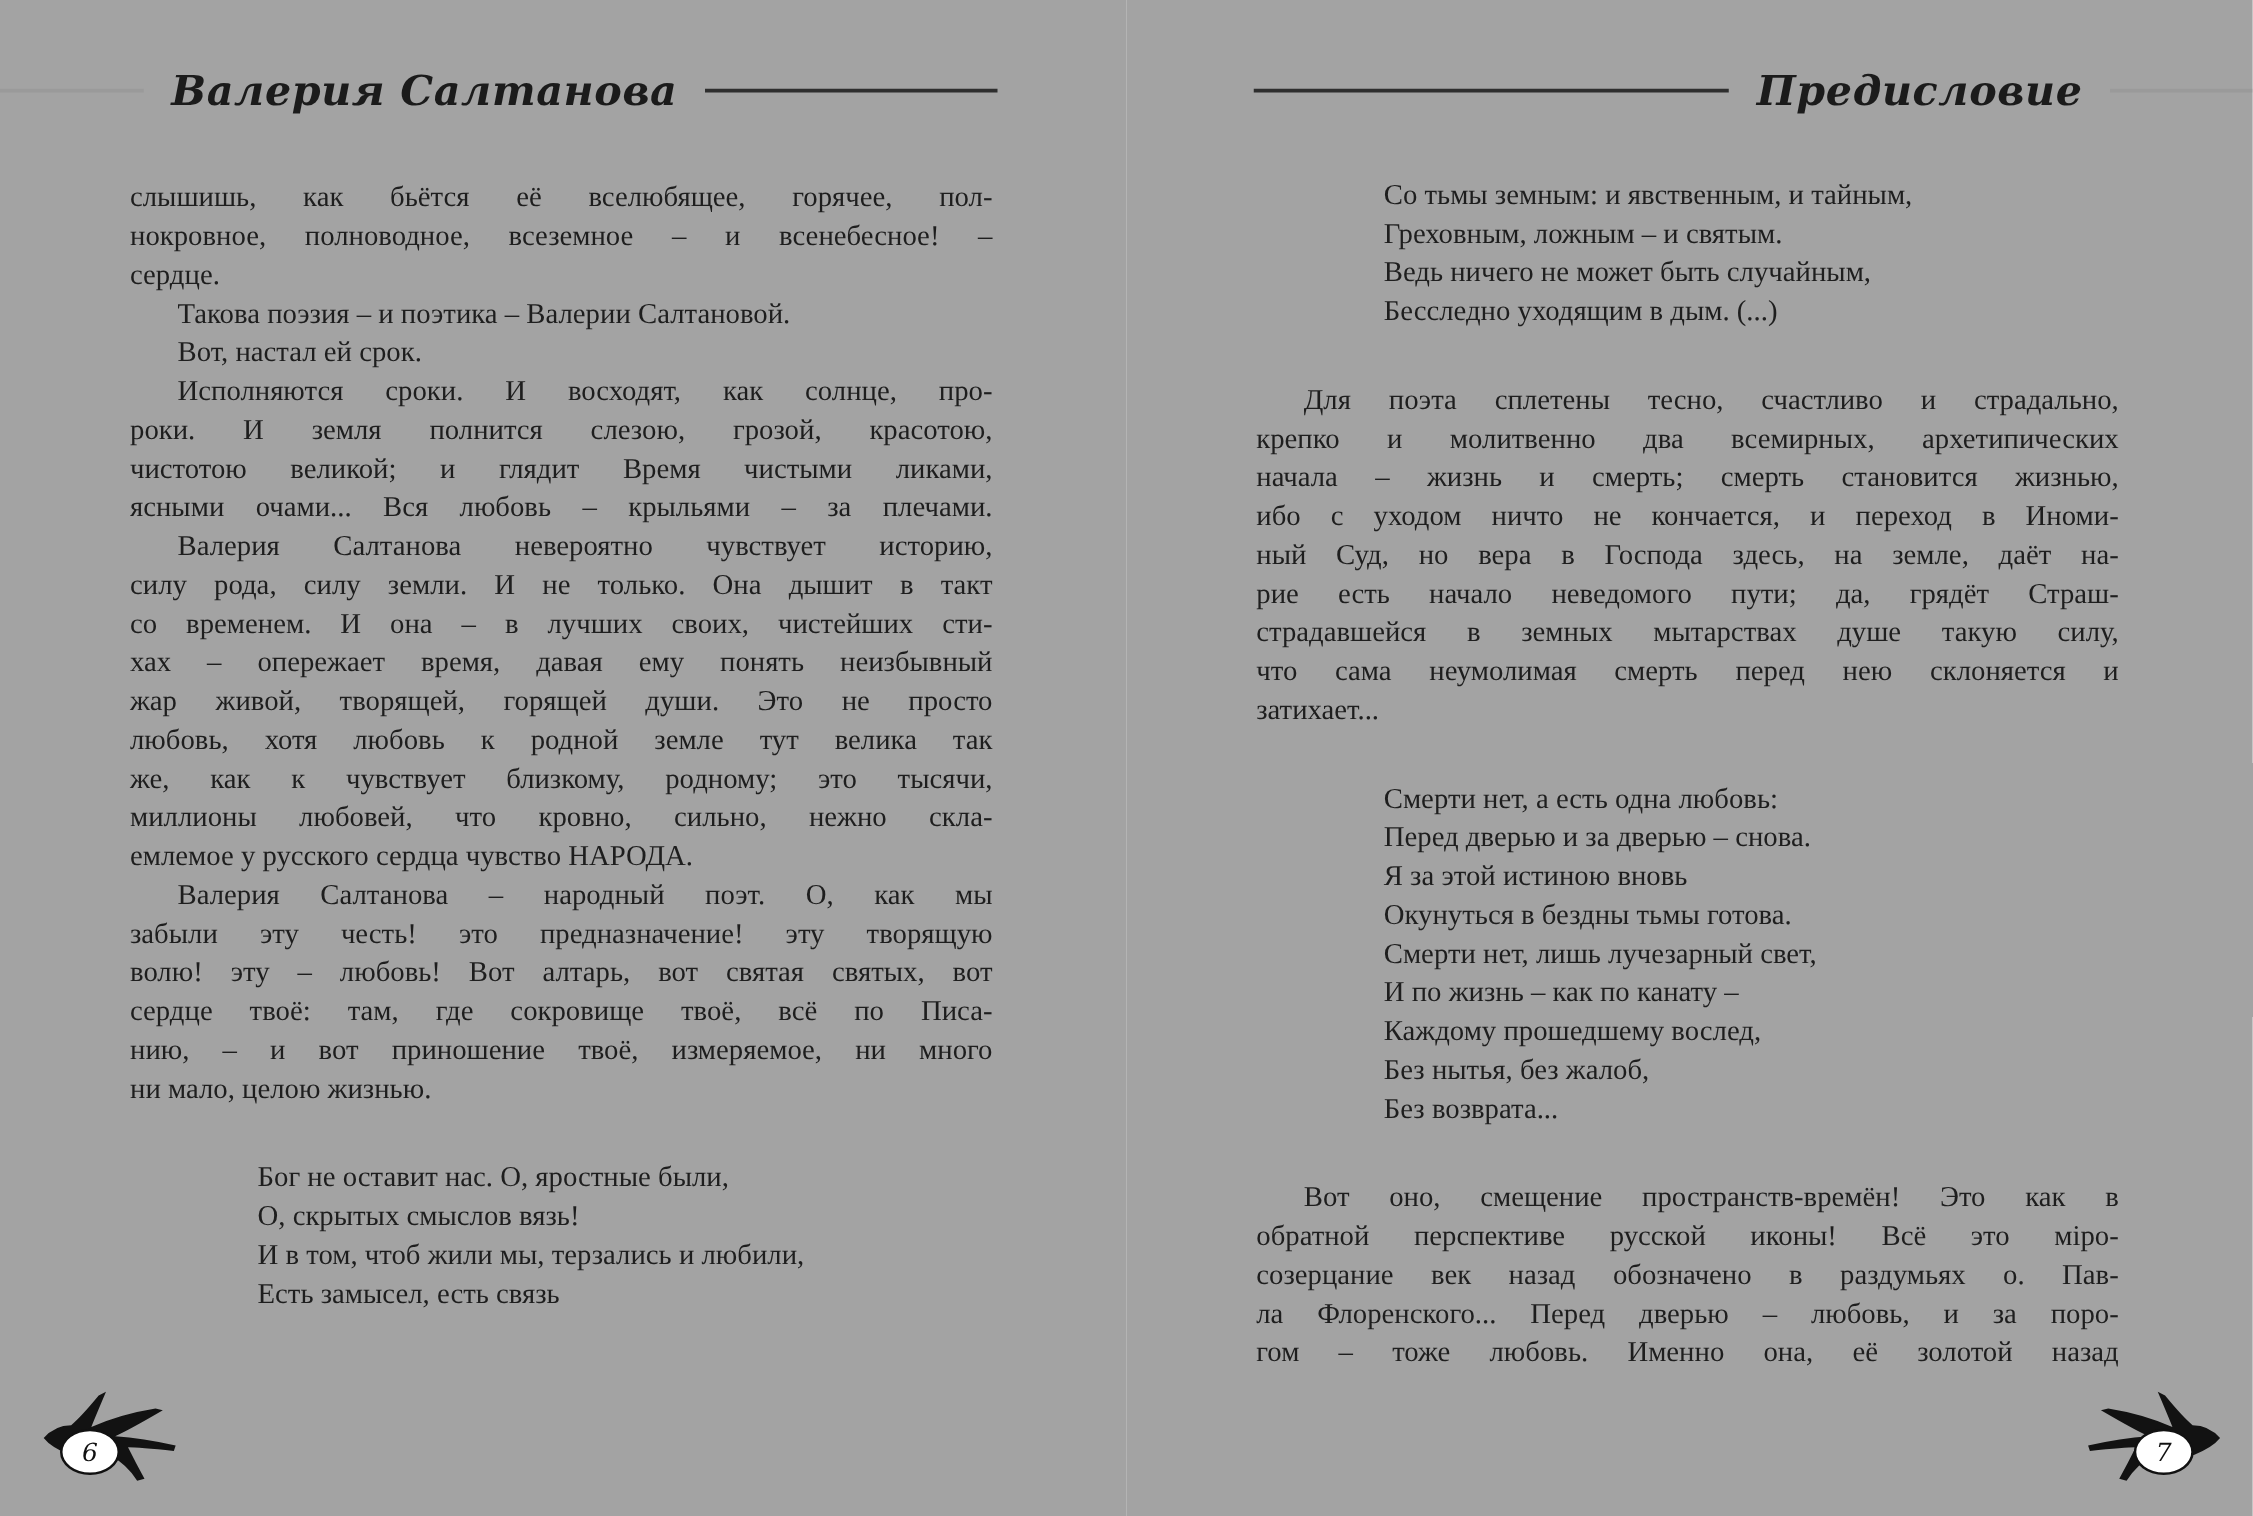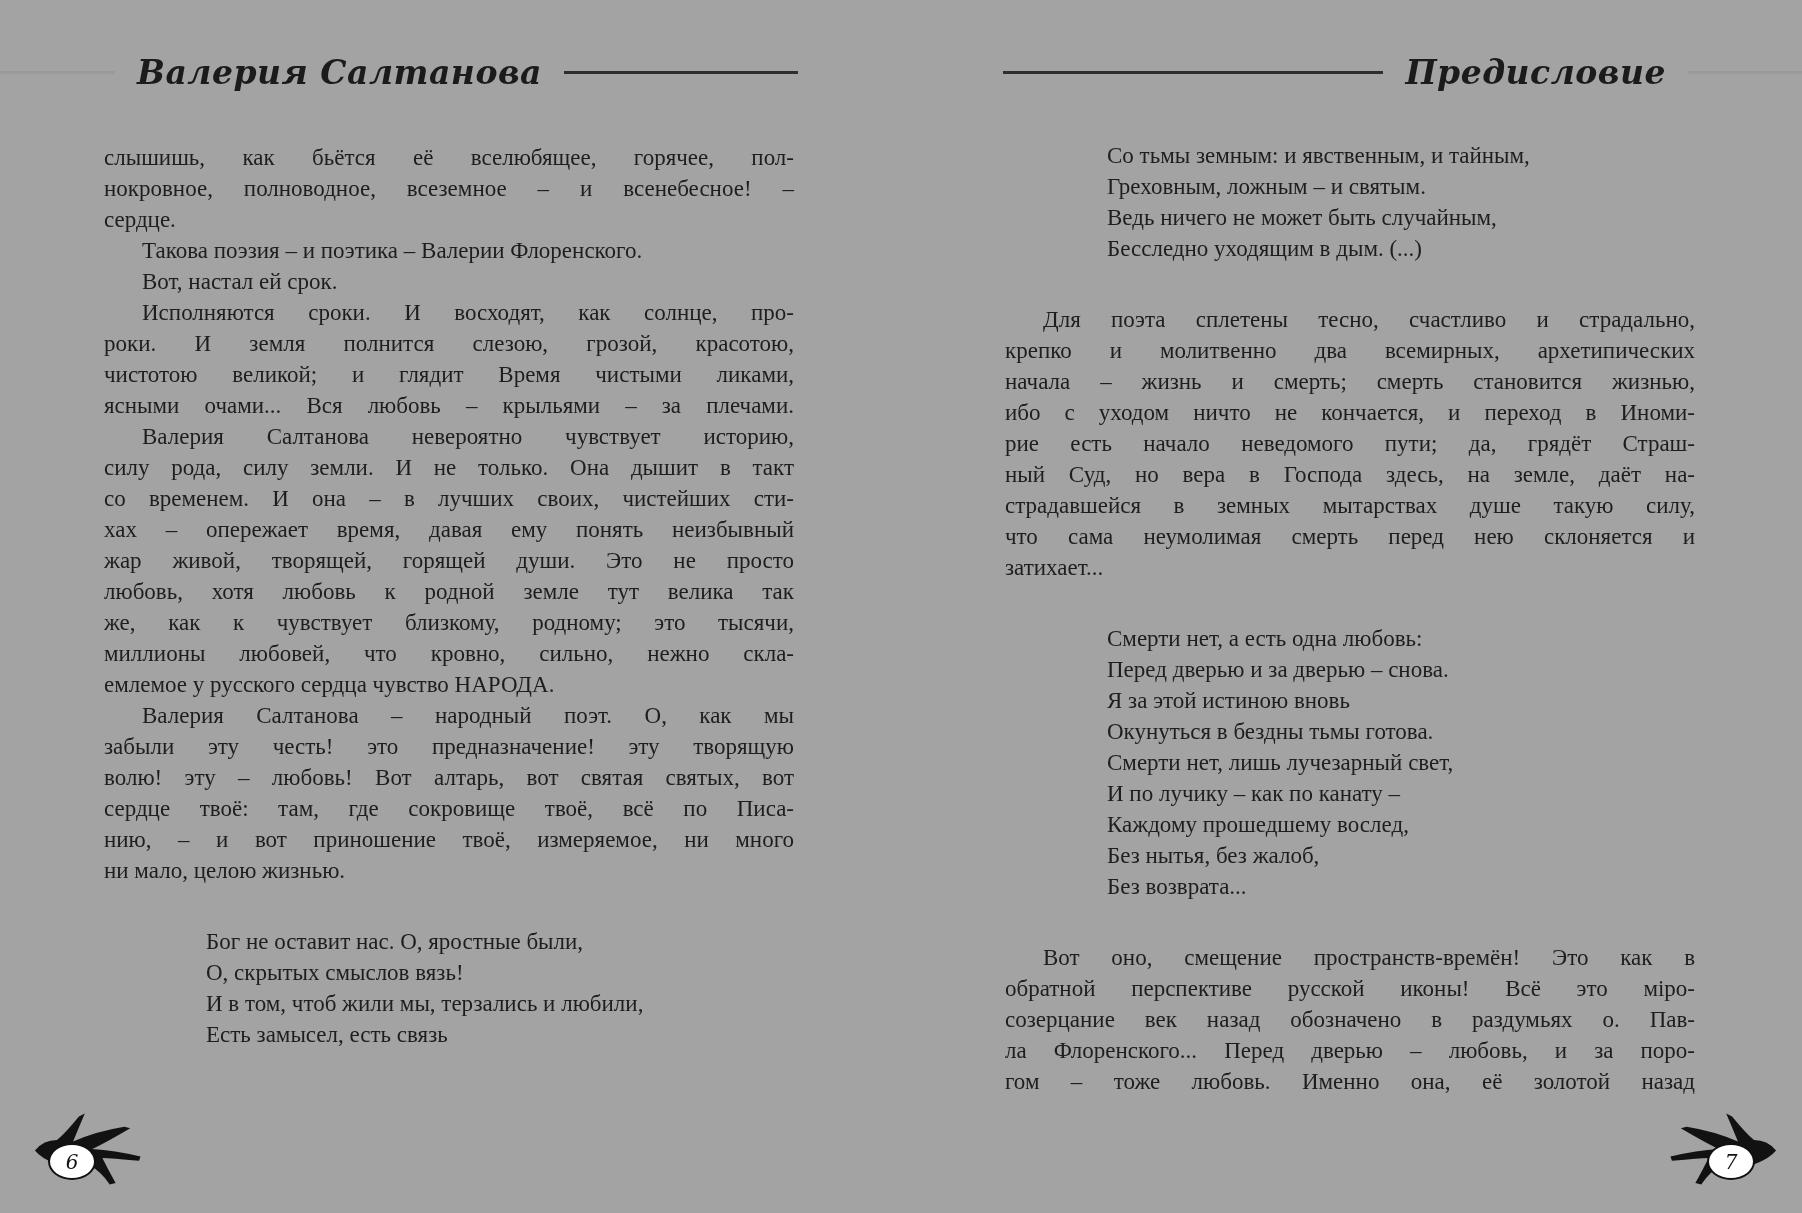--- a/index.html
+++ b/index.html
@@ -61,21 +61,21 @@
       <span class="rule dark"></span>
     </div>
 
     <div class="body-col">
         <div class="block paragraph">
           <div class="line fill">слышишь, как бьётся её вселюбящее, горячее, пол-</div>
           <div class="line fill">нокровное, полноводное, всеземное – и всенебесное! –</div>
           <div class="line">сердце.</div>
         </div>
         <div class="block paragraph">
-          <div class="line indent">Такова поэзия – и поэтика – Валерии Флоренского.</div>
+          <div class="line indent">Такова поэзия – и поэтика – Валерии Салтановой.</div>
         </div>
         <div class="block paragraph">
           <div class="line indent">Вот, настал ей срок.</div>
         </div>
         <div class="block paragraph">
           <div class="line fill indent">Исполняются сроки. И восходят, как солнце, про-</div>
           <div class="line fill">роки. И земля полнится слезою, грозой, красотою,</div>
           <div class="line fill">чистотою великой; и глядит Время чистыми ликами,</div>
           <div class="line fill">ясными очами... Вся любовь – крыльями – за плечами.</div>
         </div>
@@ -128,33 +128,33 @@
           <div class="line">Со тьмы земным: и явственным, и тайным,</div>
           <div class="line">Греховным, ложным – и святым.</div>
           <div class="line">Ведь ничего не может быть случайным,</div>
           <div class="line">Бесследно уходящим в дым. (...)</div>
         </div>
         <div class="block paragraph">
           <div class="line fill indent">Для поэта сплетены тесно, счастливо и страдально,</div>
           <div class="line fill">крепко и молитвенно два всемирных, архетипических</div>
           <div class="line fill">начала – жизнь и смерть; смерть становится жизнью,</div>
           <div class="line fill">ибо с уходом ничто не кончается, и переход в Иноми-</div>
+          <div class="line fill">ный Суд, но вера в Господа здесь, на земле, даёт на-</div>
           <div class="line fill">рие есть начало неведомого пути; да, грядёт Страш-</div>
-          <div class="line fill">ный Суд, но вера в Господа здесь, на земле, даёт на-</div>
           <div class="line fill">страдавшейся в земных мытарствах душе такую силу,</div>
           <div class="line fill">что сама неумолимая смерть перед нею склоняется и</div>
           <div class="line">затихает...</div>
         </div>
         <div class="block verse">
           <div class="line">Смерти нет, а есть одна любовь:</div>
           <div class="line">Перед дверью и за дверью – снова.</div>
           <div class="line">Я за этой истиною вновь</div>
           <div class="line">Окунуться в бездны тьмы готова.</div>
           <div class="line">Смерти нет, лишь лучезарный свет,</div>
-          <div class="line">И по лучику – как по канату –</div>
+          <div class="line">И по жизнь – как по канату –</div>
           <div class="line">Каждому прошедшему вослед,</div>
           <div class="line">Без нытья, без жалоб,</div>
           <div class="line">Без возврата...</div>
         </div>
         <div class="block paragraph">
           <div class="line fill indent">Вот оно, смещение пространств-времён! Это как в</div>
           <div class="line fill">обратной перспективе русской иконы! Всё это міро-</div>
           <div class="line fill">созерцание век назад обозначено в раздумьях о. Пав-</div>
           <div class="line fill">ла Флоренского... Перед дверью – любовь, и за поро-</div>
           <div class="line fill">гом – тоже любовь. Именно она, её золотой назад</div>

